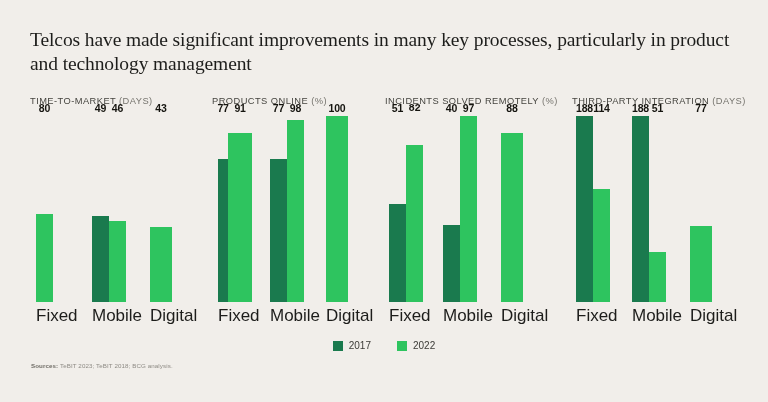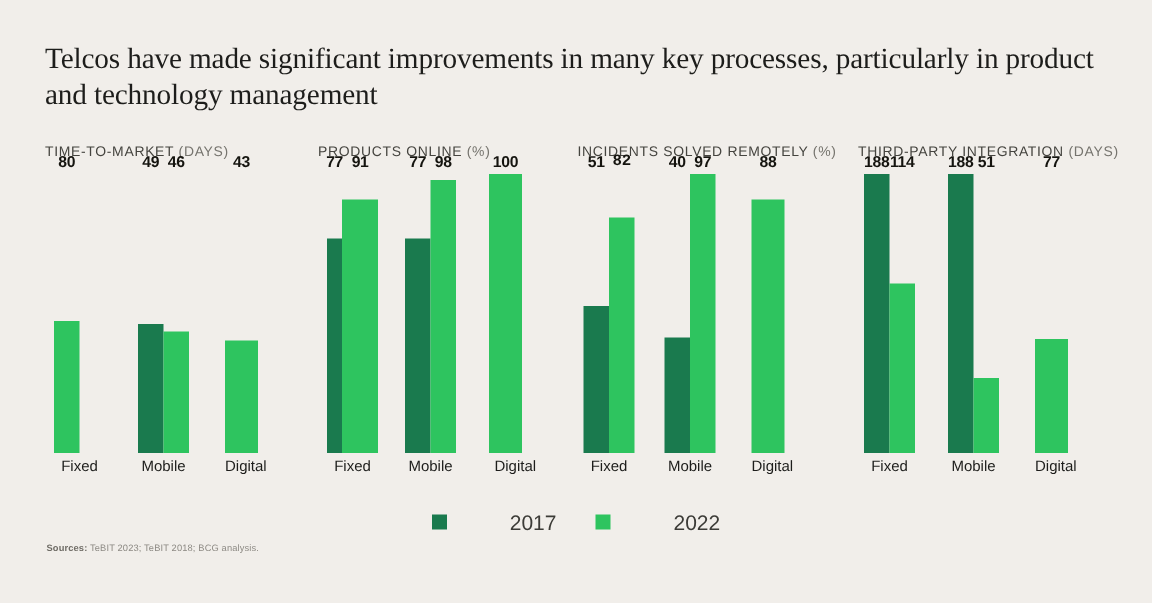--- a/index.html
+++ b/index.html
@@ -104,22 +104,22 @@
     font-weight: bold;
     color: #15140f;
     white-space: nowrap;
     letter-spacing: -0.2px;
   }
   .cat-label {
     position: absolute;
     top: 190px;
     left: 0;
     width: 100%;
-    text-align: center;
-    font-size: 10px;
+    text-align: right;
+    font-size: 17px;
     color: #1d1d1b;
     white-space: nowrap;
   }
   #legend {
     position: absolute;
     top: 340px;
     left: 0;
     width: 768px;
     display: flex;
     justify-content: center;
@@ -132,23 +132,22 @@
     gap: 6px;
   }
   .swatch {
     width: 10px;
     height: 10px;
     display: block;
   }
   .swatch.y2017 { background: #1a7a4e; }
   .swatch.y2022 { background: #2ec45f; }
   .legend-text {
-    font-size: 14px;
+    font-size: 10px;
     color: #3c3b37;
-    margin-left: 36px;
   }
   #sources {
     position: absolute;
     left: 31px;
     top: 362px;
     font-size: 6.2px;
     color: #8d8a84;
     letter-spacing: 0.1px;
   }
   #sources b {

